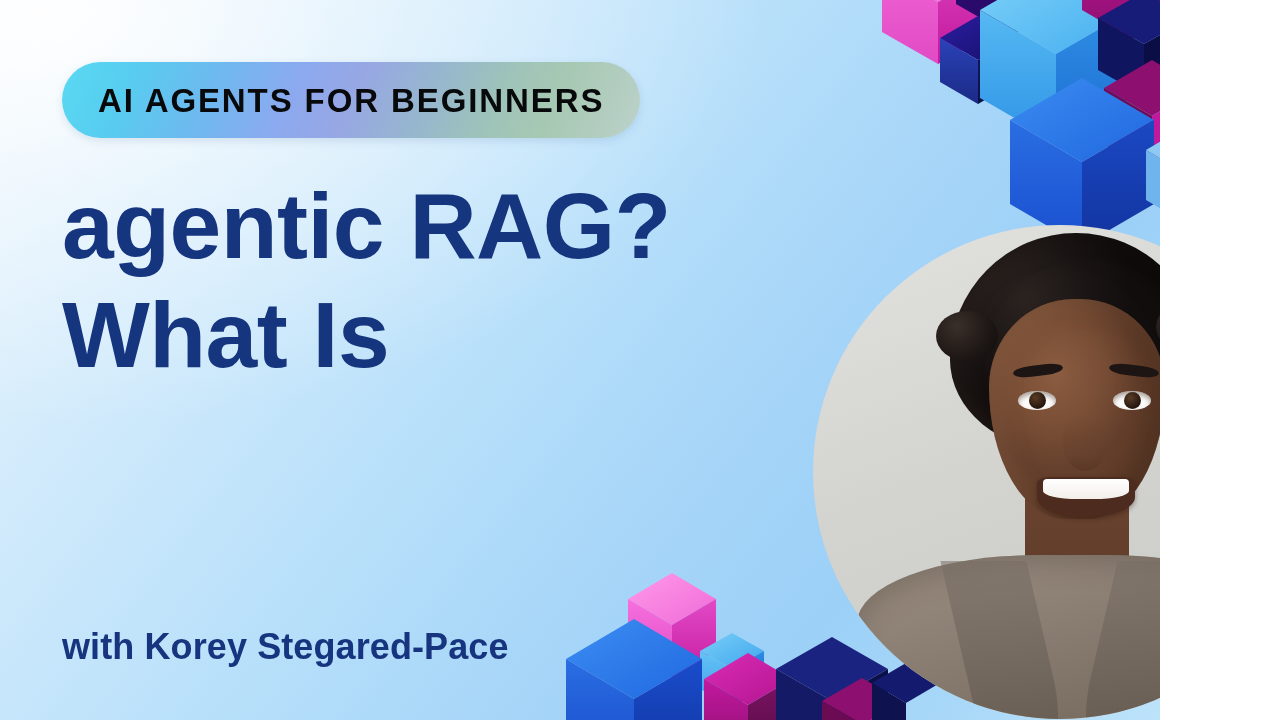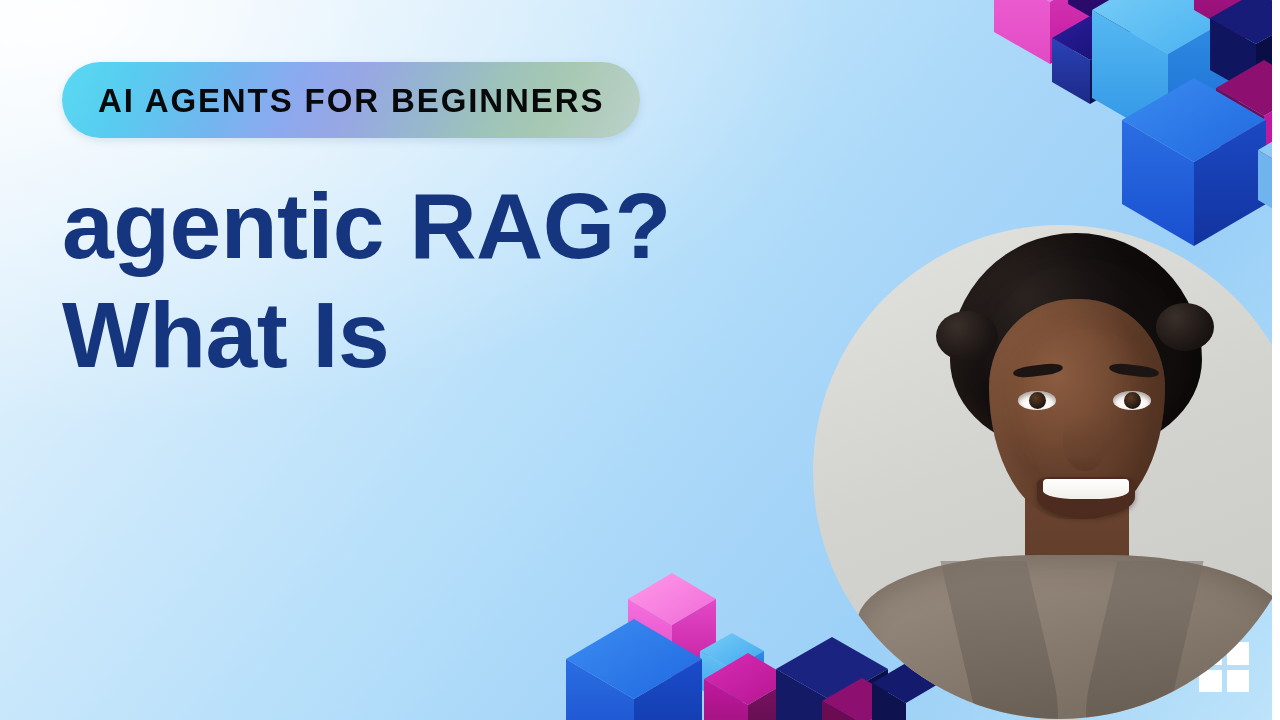--- a/index.html
+++ b/index.html
@@ -8,21 +8,21 @@
   html, body {
     width:1280px; height:720px;
     overflow:hidden;
     background:#ffffff;
     font-family:"Liberation Sans", sans-serif;
   }
 
   
   #thumbnail {
     position:relative;
-    width:1272px; height:720px;
+    width:1160px; height:720px;
     overflow:hidden;
     background:
       radial-gradient(120% 110% at 4% 2%, rgba(255,255,255,0.95) 0%, rgba(255,255,255,0.45) 22%, rgba(255,255,255,0) 52%),
       linear-gradient(128deg,
         #eff7fd 0%,
         #dceffc 14%,
         #c9e7fb 30%,
         #b6dffa 46%,
         #a6d5f8 62%,
         #9cd0f7 76%,
@@ -480,20 +480,21 @@
 
   <div id="eyebrow-badge">
     <span class="badge-text">AI AGENTS FOR BEGINNERS</span>
   </div>
 
   <h1 id="main-title">
     <span class="title-line">agentic RAG?</span>
     <span class="title-line">What Is</span>
   </h1>
 
+  <div id="presenter-line">with Korey Stegared-Pace</div>
 
   <div id="ms-logo">
     <span></span>
     <span></span>
     <span></span>
     <span></span>
   </div>
 
 </div>
 

